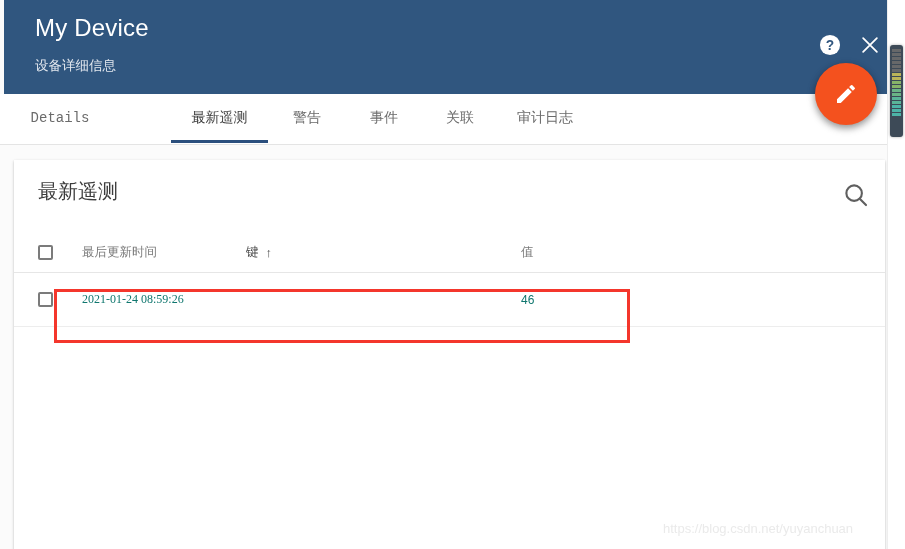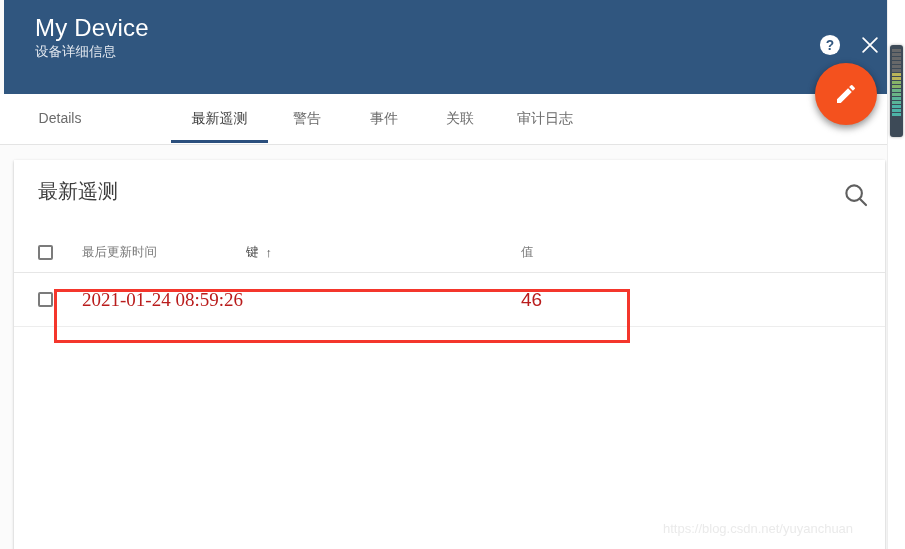--- a/index.html
+++ b/index.html
@@ -38,21 +38,21 @@
   }
   .app-title {
     color: #ffffff;
     font-size: 24px;
     line-height: 30px;
     font-weight: 400;
     letter-spacing: .2px;
     white-space: nowrap;
   }
   .app-subtitle {
-    margin-top: 0;
+    margin-top: 14px;
     color: #e3e8ef;
     font-size: 13.5px;
     line-height: 18px;
     font-weight: 400;
     white-space: nowrap;
   }
 
   .help-btn {
     position: absolute;
     left: 815px;
@@ -87,20 +87,21 @@
 
   
   .tabs {
     position: absolute;
     left: 0;
     top: 94px;
     width: 905px;
     height: 50px;
     background: #ffffff;
     border-bottom: 1px solid #e4e4e4;
+    font-family: Liberation Mono, monospace;
   }
   .tab {
     position: absolute;
     top: 0;
     height: 49px;
     line-height: 49px;
     font-size: 14px;
     color: #6b6b6b;
     white-space: nowrap;
     cursor: pointer;
@@ -180,22 +181,22 @@
   }
   .th.sorted { color: #4a4a4a; }
   .sort-arrow {
     display: inline-block;
     margin-left: 7px;
     font-size: 13px;
     color: #4a4a4a;
     line-height: 1;
   }
   .td {
-    font-size: 19px;
-    color: #b91c1c;
+    font-size: 12px;
+    color: #0f766e;
   }
 
   .chk {
     width: 15px;
     height: 15px;
     border: 2px solid #7b7b7b;
     border-radius: 2px;
     box-sizing: border-box;
     background: #fff;
     cursor: pointer;

